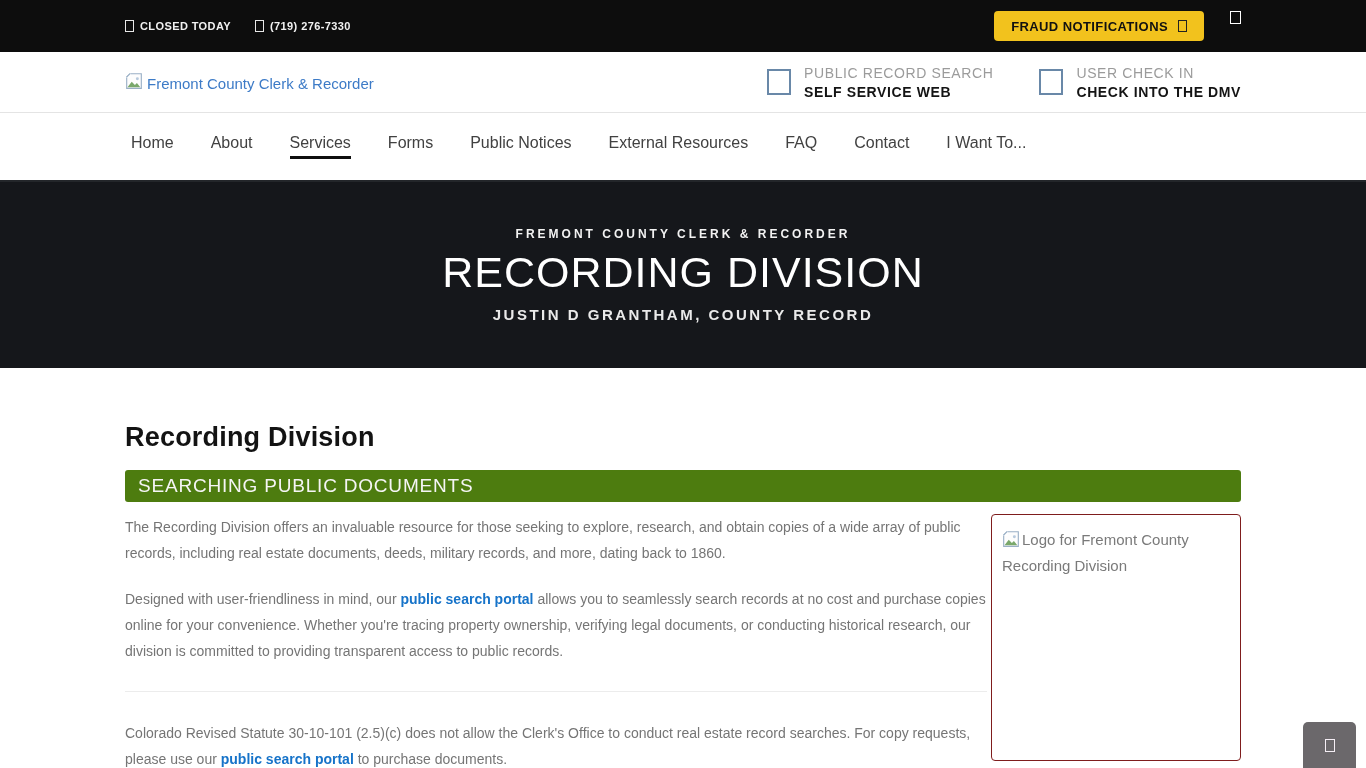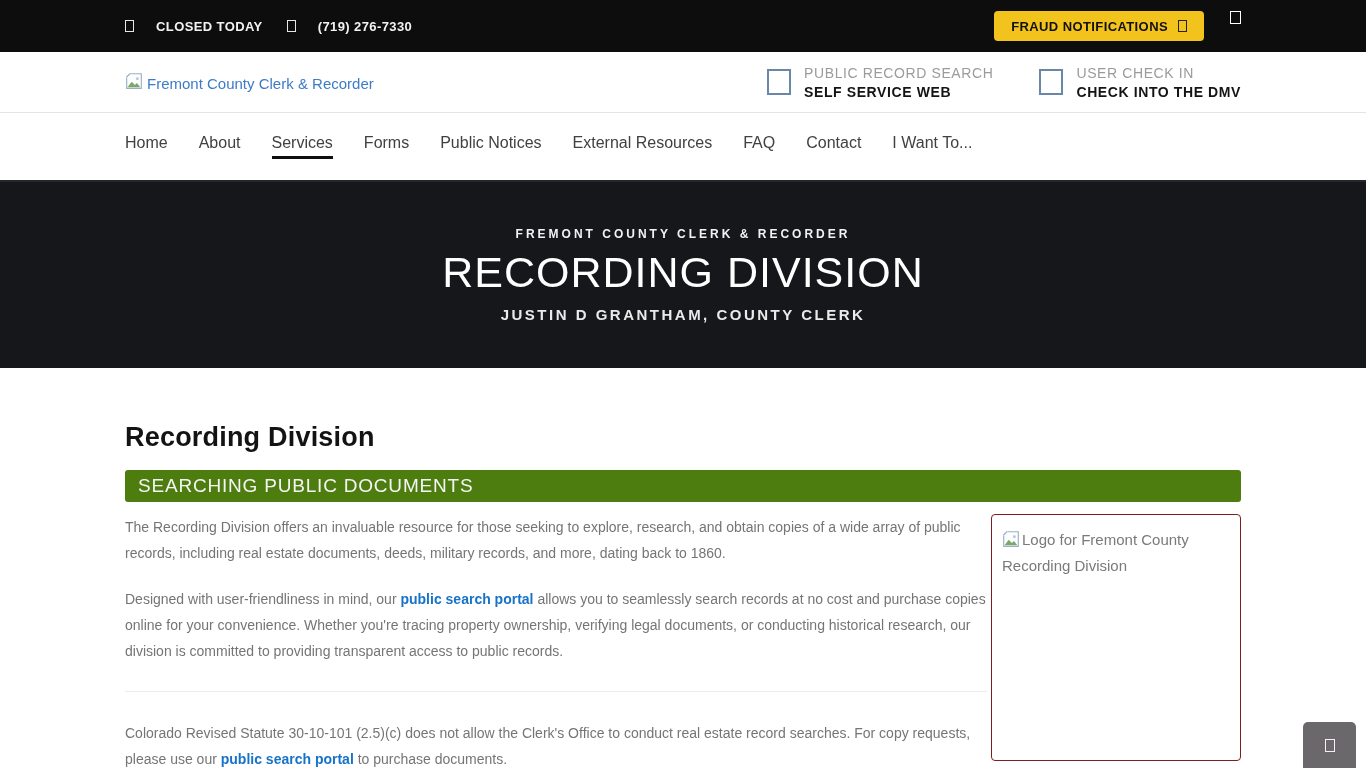--- a/index.html
+++ b/index.html
@@ -4,42 +4,42 @@
 <style>
   * { margin:0; padding:0; box-sizing:border-box; }
   html,body { background:#ffffff; font-family:"Liberation Sans", sans-serif; }
   body { width:1366px; height:768px; overflow:hidden; position:relative; }
   .container { width:1116px; margin:0 auto; }
 
   
   .topbar { background:#0d0d0d; height:52px; }
   .topbar .container { height:100%; display:flex; align-items:center; justify-content:space-between; }
   .topbar-left { display:flex; align-items:center; gap:24px; }
-  .topbar-item { display:flex; align-items:center; gap:22px; color:#f2f2f2; font-size:13px; font-weight:bold; letter-spacing:.4px; }
+  .topbar-item { display:flex; align-items:center; gap:6px; color:#f2f2f2; font-size:11px; font-weight:bold; letter-spacing:.4px; }
   .tofu { display:inline-block; width:9px; height:12px; border:1.5px solid #e8e8e8; }
   .tofu.dark { border-color:#222; }
   .topbar-right { display:flex; align-items:flex-start; gap:26px; }
   .fraud-btn { background:#f2c21d; border:none; border-radius:4px; height:30px; padding:0 17px; display:flex; align-items:center; gap:10px; font-family:"Liberation Sans", sans-serif; font-size:13px; font-weight:bold; letter-spacing:.4px; color:#111; cursor:pointer; }
   .search-tofu { width:11px; height:13px; border:1.5px solid #fff; display:inline-block; cursor:pointer; }
 
   
   .siteheader { background:#fff; height:61px; border-bottom:1px solid #e4e4e4; }
   .siteheader .container { height:100%; display:flex; align-items:center; justify-content:space-between; }
   .logo-link { display:flex; align-items:flex-start; gap:2px; text-decoration:none; cursor:pointer; }
   .logo-alt { color:#3d7bc7; font-size:15px; padding-top:3px; }
   .quicklinks { display:flex; align-items:center; gap:46px; }
   .quicklink { display:flex; align-items:center; gap:13px; cursor:pointer; }
   .ql-box { width:24px; height:26px; border:2px solid #6988a8; background:#fff; }
   .ql-eyebrow { color:#9b9b9b; font-size:14px; letter-spacing:.6px; margin-bottom:3px; }
   .ql-label { color:#141414; font-size:14px; font-weight:bold; letter-spacing:.6px; }
 
   
   .mainnav { background:#fff; height:67px; }
   .mainnav .container { height:100%; display:flex; align-items:center; gap:31px; }
-  .nav-link { color:#414141; font-size:16px; text-decoration:none; cursor:pointer; padding-bottom:4px; border-bottom:3px solid transparent; }
+  .nav-link { color:#414141; font-size:16px; text-decoration:none; cursor:pointer; padding-bottom:4px; border-bottom:3px solid transparent;margin-left:6px; }
   .nav-link.active { border-bottom-color:#0f0f0f; }
 
   
   .hero { background:#15171b; border-top:2px solid #23262a; height:188px; display:flex; flex-direction:column; align-items:center; justify-content:center; text-align:center; }
   .hero-eyebrow { color:#f2f2f2; font-size:12px; font-weight:bold; letter-spacing:3px; }
   .hero-title { color:#ffffff; font-size:43px; font-weight:400; letter-spacing:1px; margin:7px 0 9px; }
   .hero-subtitle { color:#eaeaea; font-size:15px; font-weight:bold; letter-spacing:2.5px; }
 
   
   .main { padding-top:54px; }
@@ -124,21 +124,21 @@
     <a class="nav-link">External Resources</a>
     <a class="nav-link">FAQ</a>
     <a class="nav-link">Contact</a>
     <a class="nav-link">I Want To...</a>
   </div>
 </nav>
 
 <section class="hero">
   <div class="hero-eyebrow">FREMONT COUNTY CLERK &amp; RECORDER</div>
   <div class="hero-title">RECORDING DIVISION</div>
-  <div class="hero-subtitle">JUSTIN D GRANTHAM, COUNTY CLERK</div>
+  <div class="hero-subtitle">JUSTIN D GRANTHAM, COUNTY RECORD</div>
 </section>
 
 <main class="main">
   <div class="container">
     <h1 class="page-heading">Recording Division</h1>
     <div class="section-banner">SEARCHING PUBLIC DOCUMENTS</div>
     <div class="content-row">
       <div class="text-col">
         <p class="p-first">The Recording Division offers an invaluable resource for those seeking to explore, research, and obtain copies of a wide array of public records, including real estate documents, deeds, military records, and more, dating back to 1860.</p>
         <p><span>Designed with user-friendliness in mind, our </span><a class="body-link">public search portal</a><span> allows you to seamlessly search records at no cost and purchase copies online for your convenience. Whether you're tracing property ownership, verifying legal documents, or conducting historical research, our division is committed to providing transparent access to public records.</span></p>

